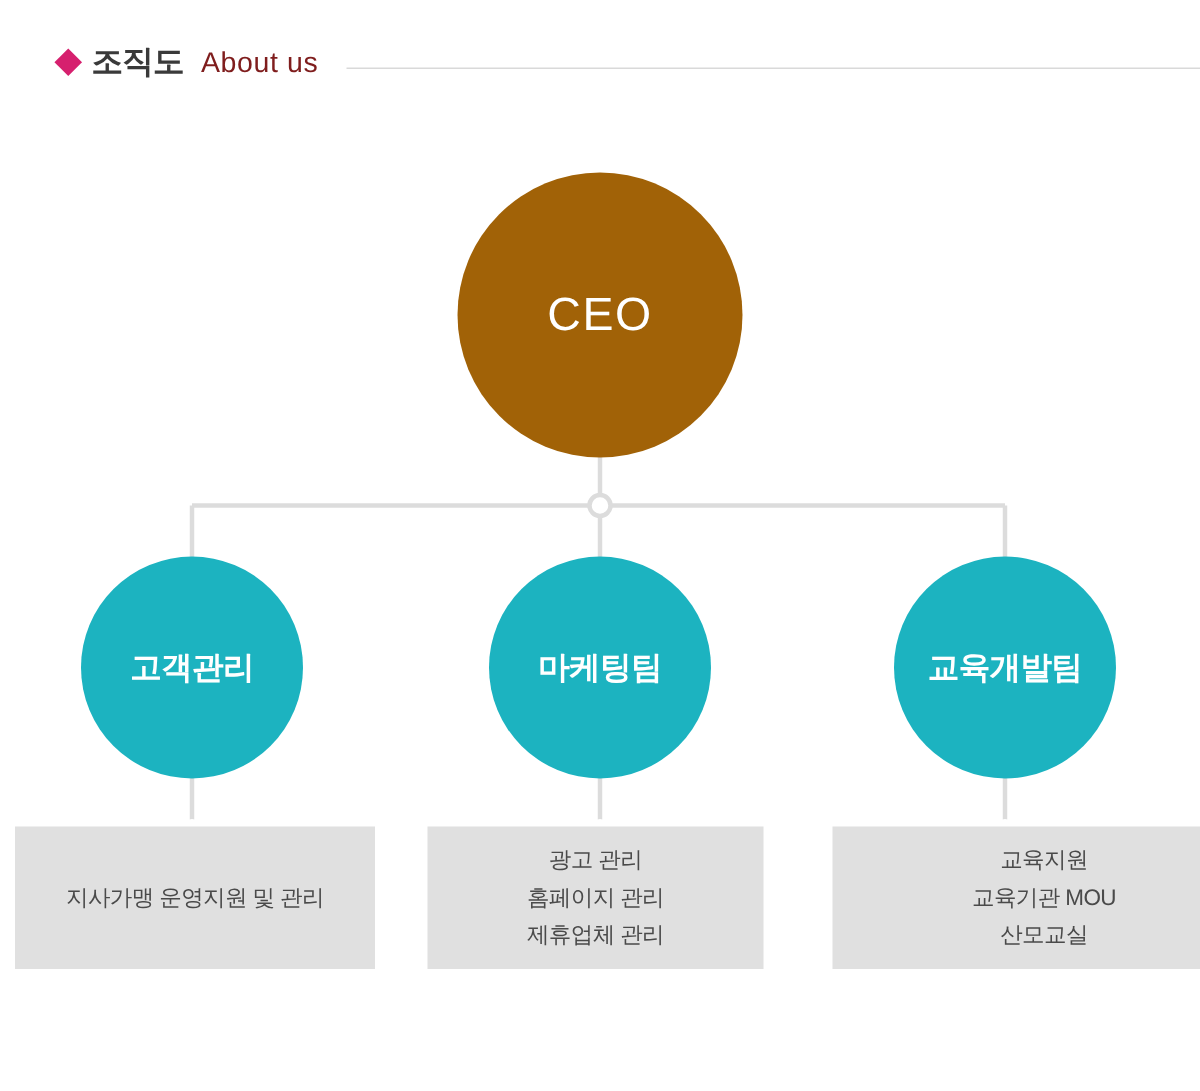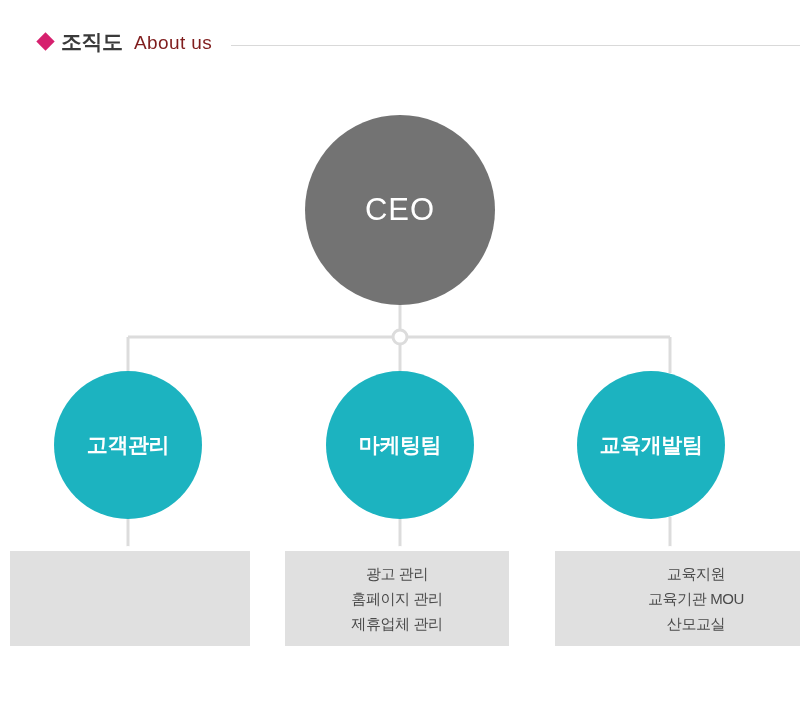--- a/index.html
+++ b/index.html
@@ -103,21 +103,21 @@
   .node-team {
     width: 148px;
     height: 148px;
     top: 371px;
     font-size: 21px;
     font-weight: bold;
     letter-spacing: -0.4px;
   }
   #node-team-0 { left: 54px; }
   #node-team-1 { left: 326px; }
-  #node-team-2 { left: 577px; text-align: right; }
+  #node-team-2 { left: 596px; text-align: right; }
 
   
   .detail-box {
     position: absolute;
     top: 551px;
     height: 95px;
     background: #e0e0e0;
     display: flex;
     flex-direction: column;
     align-items: center;
@@ -163,35 +163,36 @@
       <line x1="670" y1="517" x2="670" y2="553"></line>
     </g>
 
     <circle cx="400" cy="337" r="7" fill="#ffffff" stroke="#dcdcdc" stroke-width="3"></circle>
 
     <circle cx="128" cy="553" r="7" fill="#ffffff"></circle>
     <circle cx="400" cy="553" r="7" fill="#ffffff"></circle>
     <circle cx="670" cy="553" r="7" fill="#ffffff"></circle>
   </svg>
 
-  <div class="node-circle" id="node-ceo" style="background:#737373">
+  <div class="node-circle" id="node-ceo" style="background:#a16207">
     <span>CEO</span>
   </div>
 
   <div class="node-circle node-team" id="node-team-0" style="background:#1cb3c0">
     <span>고객관리</span>
   </div>
   <div class="node-circle node-team" id="node-team-1" style="background:#1cb3c0">
     <span>마케팅팀</span>
   </div>
   <div class="node-circle node-team" id="node-team-2" style="background:#1cb3c0">
     <span>교육개발팀</span>
   </div>
 
   <div class="detail-box" id="detail-box-0">
+    <div class="detail-line">지사가맹 운영지원 및 관리</div>
   </div>
   <div class="detail-box" id="detail-box-1">
     <div class="detail-line">광고 관리</div>
     <div class="detail-line">홈페이지 관리</div>
     <div class="detail-line">제휴업체 관리</div>
   </div>
   <div class="detail-box" id="detail-box-2">
     <div class="detail-line">교육지원</div>
     <div class="detail-line">교육기관 MOU</div>
     <div class="detail-line">산모교실</div>

